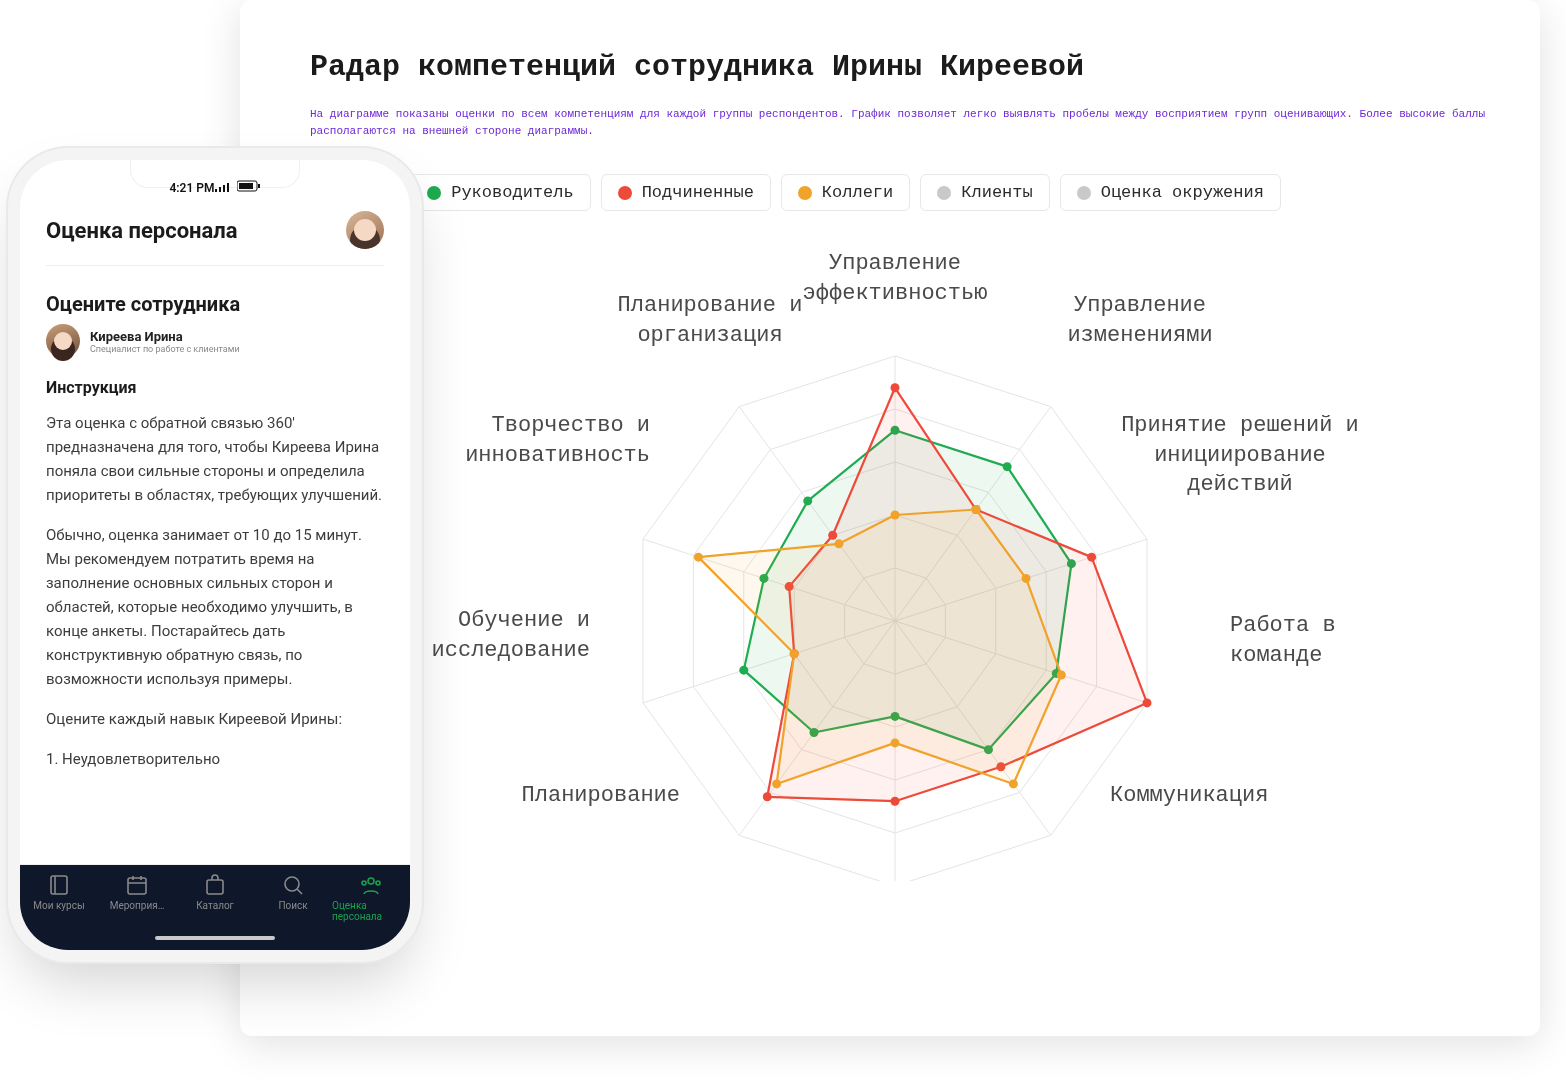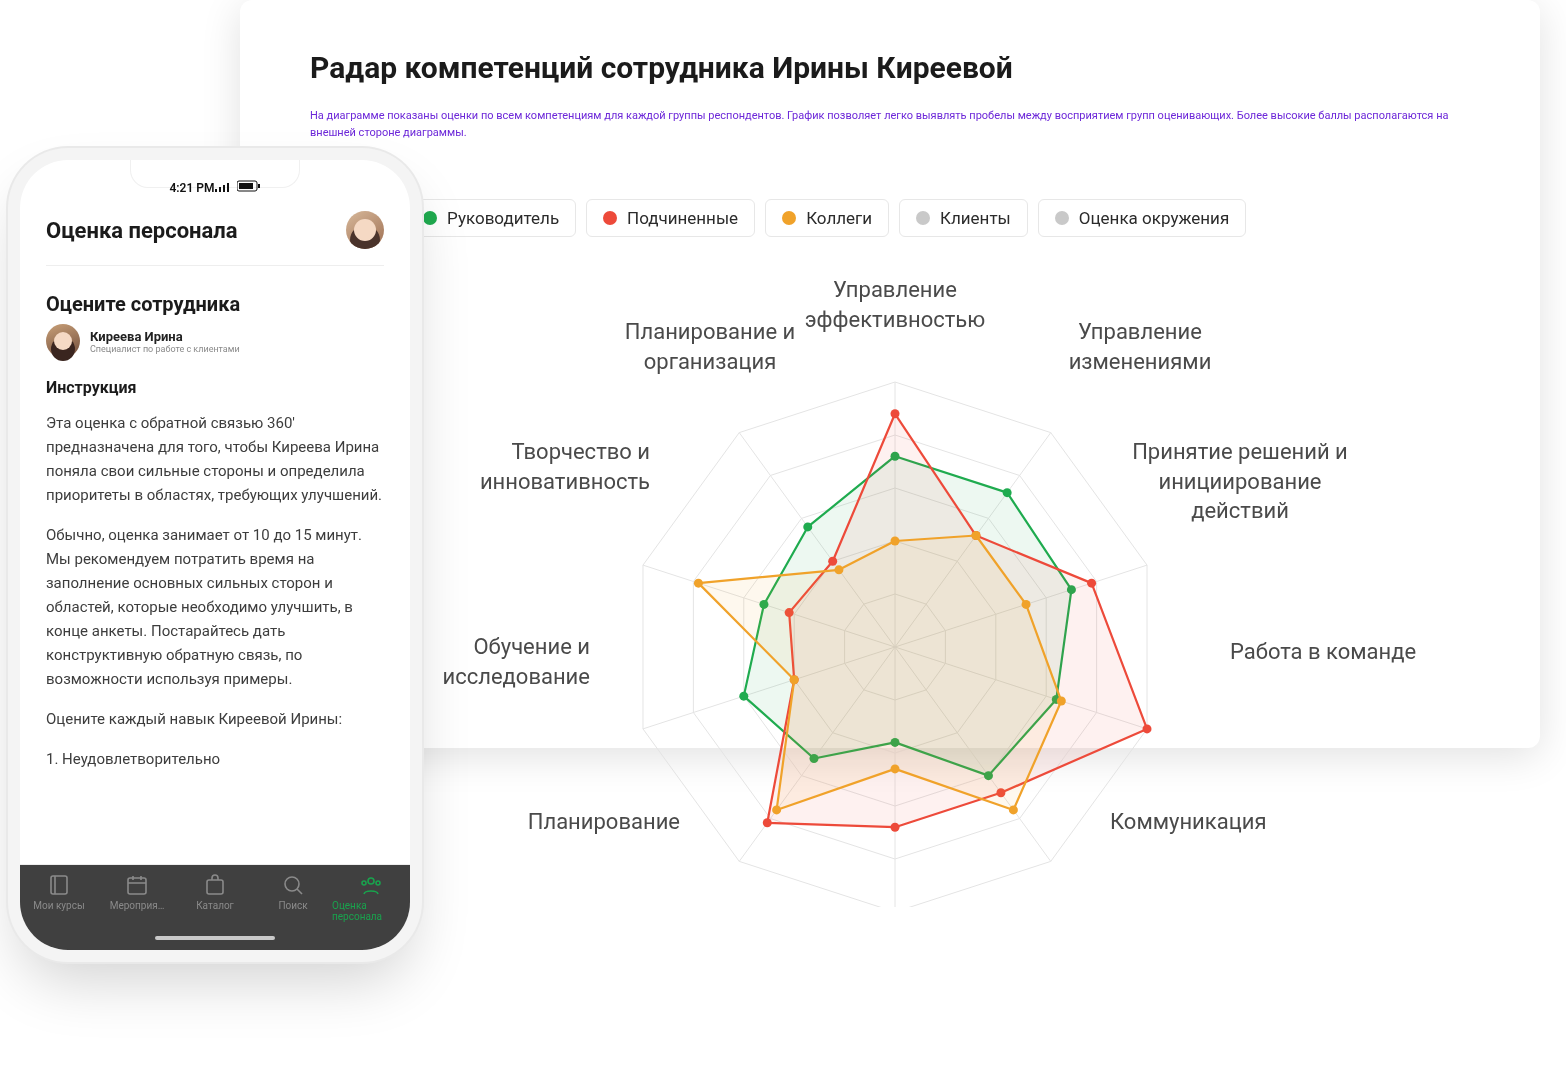--- a/index.html
+++ b/index.html
@@ -11,25 +11,26 @@
     position: relative;
     overflow: hidden;
   }
 
   
   .desktop-card {
     position: absolute;
     left: 240px;
     top: 0;
     width: 1300px;
-    height: 748px;
+    height: 1036px;
     background: #fff;
     border-radius: 12px;
     box-shadow: 0 8px 40px rgba(0,0,0,0.12);
     padding: 50px 50px 30px 70px;
+    font-family: Liberation Mono, monospace;
   }
   .desktop-title {
     font-size: 30px;
     font-weight: 700;
     color: #1b1b1b;
     margin-bottom: 22px;
   }
   .desktop-desc {
     font-size: 11px;
     line-height: 1.55;
@@ -47,21 +48,20 @@
     display: inline-flex;
     align-items: center;
     gap: 10px;
     border: 1px solid #e7e7e7;
     border-radius: 6px;
     padding: 8px 16px;
     font-size: 17px;
     color: #2b2b2b;
     background: #fff;
     white-space: nowrap;
-    margin-top: 24px;
   }
   .legend-item.partial { padding-left: 12px; }
   .legend-swatch {
     width: 14px; height: 14px; border-radius: 50%;
     flex: 0 0 auto;
   }
 
   .radar-wrap {
     position: relative;
     width: 100%;
@@ -178,21 +178,21 @@
   }
   .instr-p {
     font-size: 15px; line-height: 1.6; color:#3d3d3d;
     margin-bottom: 16px;
   }
 
   .phone-tabbar {
     position: absolute;
     bottom: 0; left: 0; right: 0;
     height: 86px;
-    background:#404040;
+    background:#0f172a;
     border-top: 1px solid #eee;
     display:flex;
     justify-content: space-around;
     align-items: flex-start;
     padding-top: 8px;
   }
   .tab-item {
     flex:1;
     display:flex;
     flex-direction: column;

